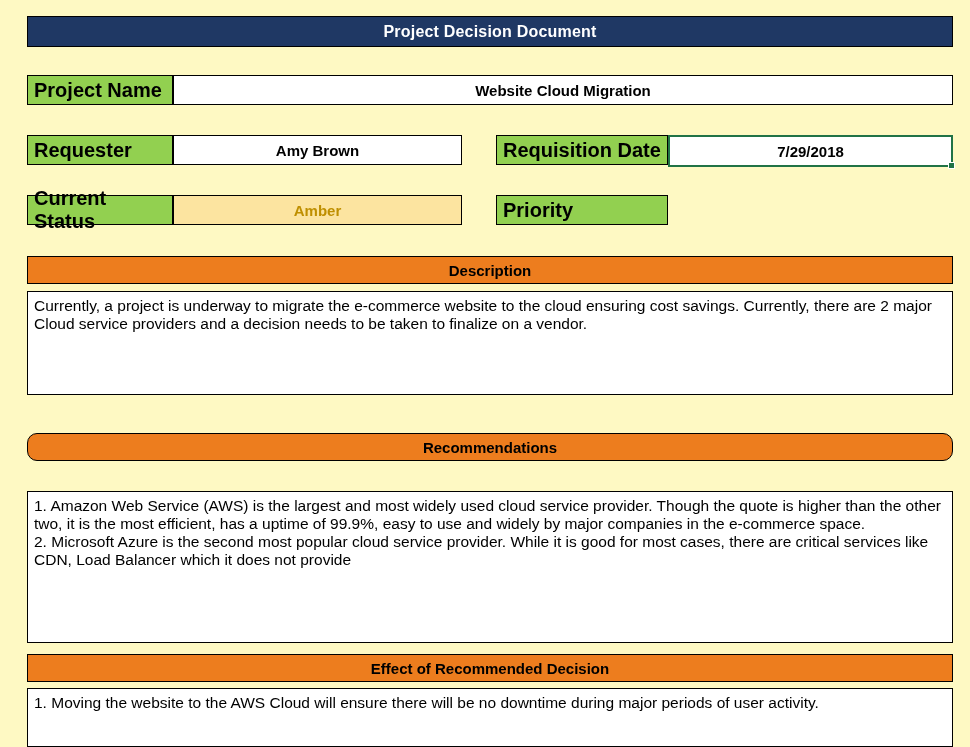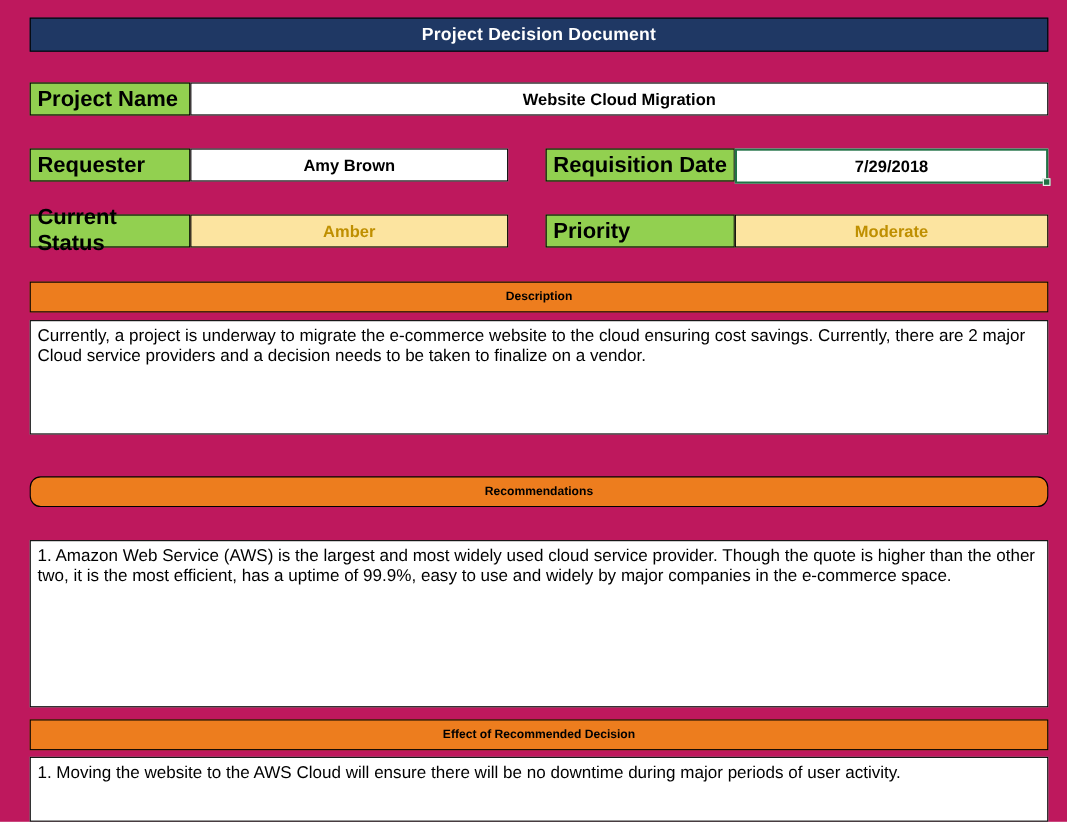--- a/index.html
+++ b/index.html
@@ -16,21 +16,21 @@
     overflow: hidden;
     position: relative;
   }
 
   .sheet {
     position: absolute;
     left: 0;
     top: 0;
     width: 970px;
     height: 747px;
-    background: #be185d;
+    background: #fef9c3;
   }
 
   
   .block {
     position: absolute;
     box-sizing: border-box;
   }
 
   .title-bar {
     left: 27px;
@@ -87,21 +87,21 @@
     width: 7px;
     height: 7px;
     background: #217346;
     border: 1px solid #ffffff;
     box-sizing: border-box;
   }
 
   .section-header {
     background: #ED7D1E;
     border: 1px solid #000000;
-    font-size: 11px;
+    font-size: 15px;
     font-weight: bold;
     color: #000000;
     display: flex;
     align-items: center;
     justify-content: center;
     box-sizing: border-box;
   }
 
   .section-body {
     background: #ffffff;
@@ -157,30 +157,30 @@
   <div class="block label-cell" id="req-date-label">Requisition Date</div>
   <div class="block value-cell selected" id="req-date-value">
     <span>7/29/2018</span>
     <span class="fill-handle" style="right:-4px;bottom:-4px;"></span>
   </div>
 
   <div class="block label-cell" id="status-label">Current Status</div>
   <div class="block value-cell amber" id="status-value">Amber</div>
 
   <div class="block label-cell" id="priority-label">Priority</div>
-  <div class="block value-cell amber" id="priority-value">Moderate</div>
 
   <div class="block section-header" id="description-header">Description</div>
   <div class="block section-body" id="description-body">
     <p>Currently, a project is underway to migrate the e-commerce website to the cloud ensuring cost savings. Currently, there are 2 major Cloud service providers and a decision needs to be taken to finalize on a vendor.</p>
   </div>
 
   <div class="block section-header" id="recommendations-header">Recommendations</div>
   <div class="block section-body" id="recommendations-body">
     <p>1. Amazon Web Service (AWS) is the largest and most widely used cloud service provider. Though the quote is higher than the other two, it is the most efficient, has a uptime of 99.9%, easy to use and widely by major companies in the e-commerce space.</p>
+    <p>2. Microsoft Azure is the second most popular cloud service provider. While it is good for most cases, there are critical services like CDN, Load Balancer which it does not provide</p>
   </div>
 
   <div class="block section-header" id="effect-header">Effect of Recommended Decision</div>
   <div class="block section-body" id="effect-body">
     <p>1. Moving the website to the AWS Cloud will ensure there will be no downtime during major periods of user activity.</p>
   </div>
 
 </div>
 
 </body></html>

